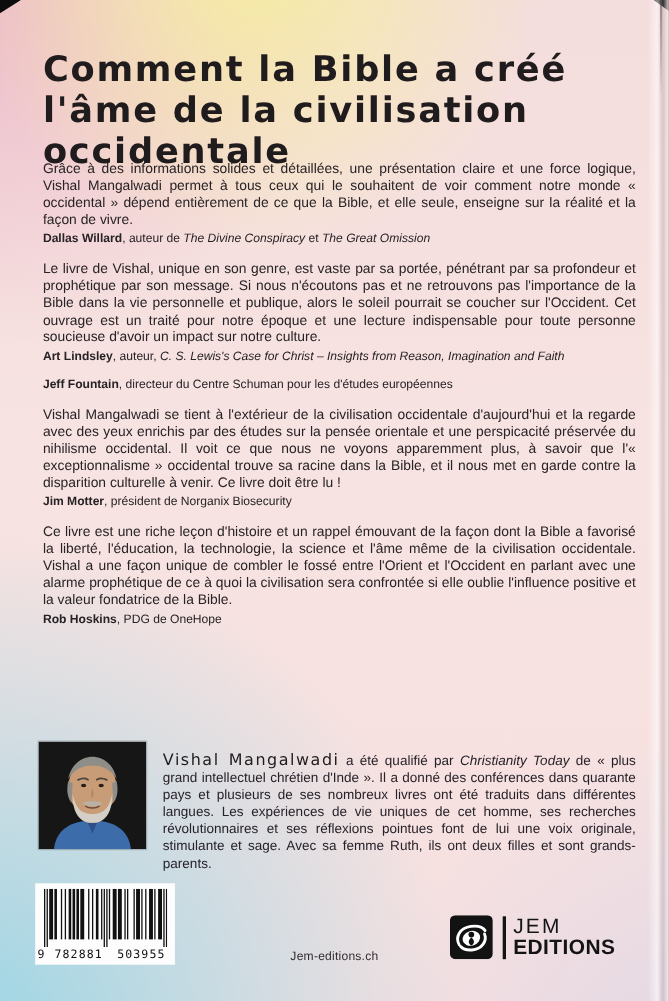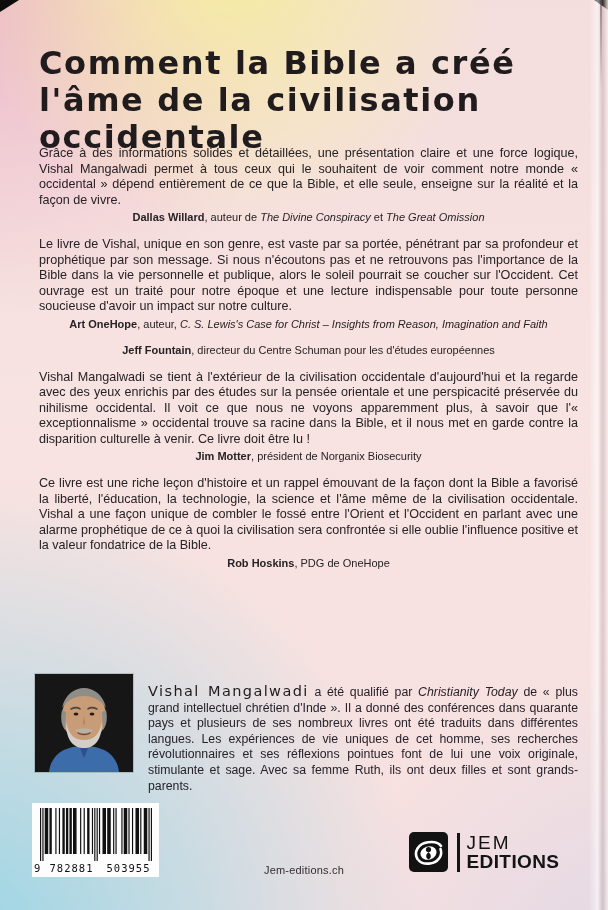--- a/index.html
+++ b/index.html
@@ -30,21 +30,21 @@
     font-size:32px; line-height:37px; font-weight:700; letter-spacing:1.6px;
     color:#201b1d; white-space:pre-line;
   }
 
   .quotes{position:absolute; left:39px; top:146px; width:539px;}
   .quote{margin:0 0 13px 0;}
   .quote-text{margin:0; font-size:12.6px; line-height:15.5px; text-align:justify; color:#27222">
   </style>
   <style>
   .quote-text{margin:0; font-size:12.6px; line-height:15.5px; text-align:justify; color:#272225;}
-  .quote-attribution{margin:3px 0 0 0; font-size:11px; line-height:13px; color:#272225;text-align:center;}
+  .quote-attribution{margin:3px 0 0 0; font-size:11px; line-height:13px; color:#272225;}
   .seg-bold{font-weight:700;}
   .seg-italic{font-style:italic;}
   .seg-normal{font-style:normal;}
 
   .bio{position:absolute; left:35px; top:674px; width:543px; display:flex; gap:15px; align-items:flex-start;}
   .bio-photo{width:98px; height:98px; flex:0 0 98px; display:block; box-shadow:0 0 0 1px rgba(0,0,0,0.15);}
   .bio-text{margin:10px 0 0 0; font-size:12.3px; line-height:15.6px; text-align:justify; color:#27222a;}
   .seg-name{font-family:"DejaVu Sans", sans-serif; font-weight:400; font-size:14.5px; letter-spacing:1.4px; color:#201b1d;}
 
   
@@ -81,21 +81,21 @@
 l'âme de la civilisation
 occidentale</h1>
 
   <section class="quotes" id="quotes">
       <div class="quote">
         <p class="quote-text">Grâce à des informations solides et détaillées, une présentation claire et une force logique, Vishal Mangalwadi permet à tous ceux qui le souhaitent de voir comment notre monde « occidental » dépend entièrement de ce que la Bible, et elle seule, enseigne sur la réalité et la façon de vivre.</p>
         <p class="quote-attribution"><span class="seg-bold">Dallas Willard</span><span class="seg-normal">, auteur de </span><span class="seg-italic">The Divine Conspiracy</span><span class="seg-normal"> et </span><span class="seg-italic">The Great Omission</span></p>
       </div>
       <div class="quote">
         <p class="quote-text">Le livre de Vishal, unique en son genre, est vaste par sa portée, pénétrant par sa profondeur et prophétique par son message. Si nous n'écoutons pas et ne retrouvons pas l'importance de la Bible dans la vie personnelle et publique, alors le soleil pourrait se coucher sur l'Occident. Cet ouvrage est un traité pour notre époque et une lecture indispensable pour toute personne soucieuse d'avoir un impact sur notre culture.</p>
-        <p class="quote-attribution"><span class="seg-bold">Art OneHope</span><span class="seg-normal">, auteur, </span><span class="seg-italic">C. S. Lewis's Case for Christ – Insights from Reason, Imagination and Faith</span></p>
+        <p class="quote-attribution"><span class="seg-bold">Art Lindsley</span><span class="seg-normal">, auteur, </span><span class="seg-italic">C. S. Lewis's Case for Christ – Insights from Reason, Imagination and Faith</span></p>
       </div>
       <div class="quote">
         <p class="quote-attribution"><span class="seg-bold">Jeff Fountain</span><span class="seg-normal">, directeur du Centre Schuman pour les d'études européennes</span></p>
       </div>
       <div class="quote">
         <p class="quote-text">Vishal Mangalwadi se tient à l'extérieur de la civilisation occidentale d'aujourd'hui et la regarde avec des yeux enrichis par des études sur la pensée orientale et une perspicacité préservée du nihilisme occidental. Il voit ce que nous ne voyons apparemment plus, à savoir que l'« exceptionnalisme » occidental trouve sa racine dans la Bible, et il nous met en garde contre la disparition culturelle à venir. Ce livre doit être lu !</p>
         <p class="quote-attribution"><span class="seg-bold">Jim Motter</span><span class="seg-normal">, président de Norganix Biosecurity</span></p>
       </div>
       <div class="quote">
         <p class="quote-text">Ce livre est une riche leçon d'histoire et un rappel émouvant de la façon dont la Bible a favorisé la liberté, l'éducation, la technologie, la science et l'âme même de la civilisation occidentale. Vishal a une façon unique de combler le fossé entre l'Orient et l'Occident en parlant avec une alarme prophétique de ce à quoi la civilisation sera confrontée si elle oublie l'influence positive et la valeur fondatrice de la Bible.</p>

